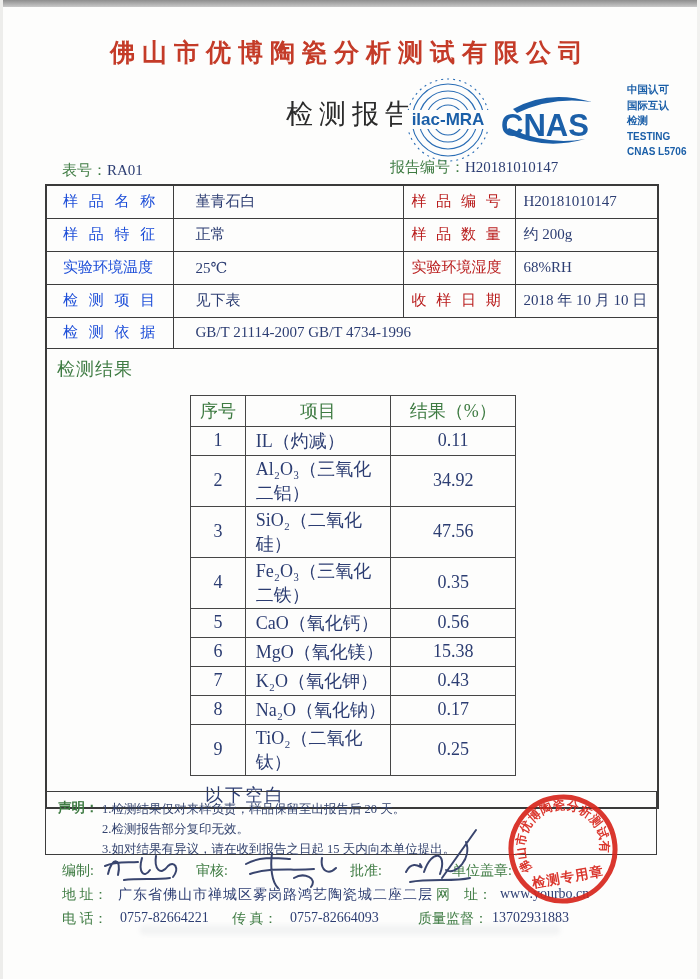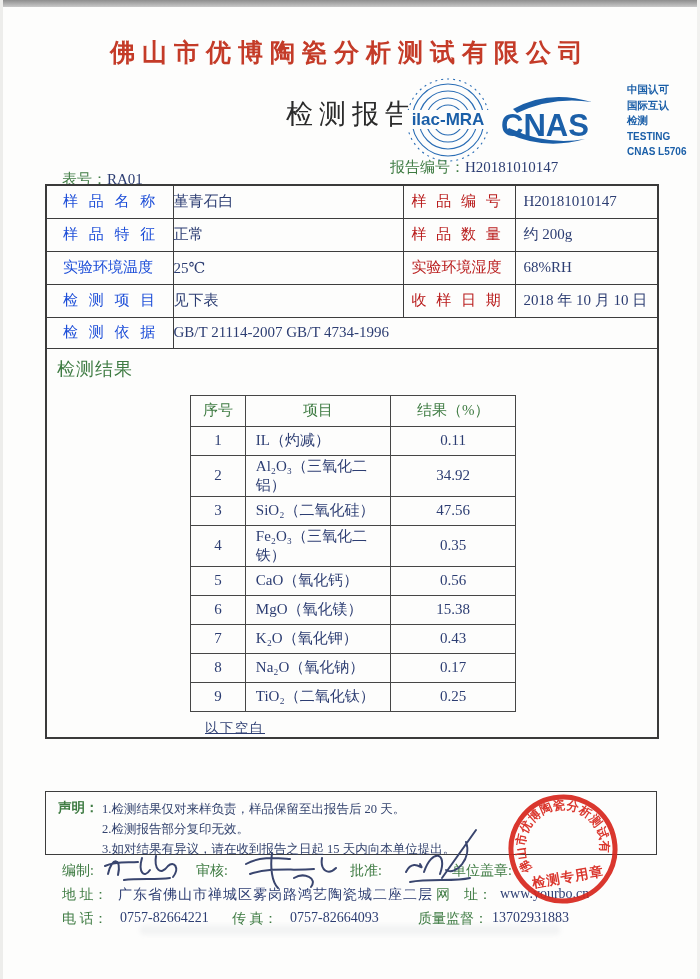--- a/index.html
+++ b/index.html
@@ -19,42 +19,42 @@
   .ilac-logo{position:absolute;left:402px;top:74px;}
   .cnas-logo{position:absolute;left:497px;top:88px;}
   .accred-text{position:absolute;left:601px;top:82px;color:#1b5fa8;
         font-family:"Liberation Sans","DejaVu Sans",sans-serif;font-size:10.5px;
         line-height:15.5px;font-weight:bold;white-space:nowrap;margin-left:26px;}
   .accred-text .en{font-weight:bold;font-size:10px;}
 
   .formno-row{position:absolute;top:158px;left:0;width:700px;font-size:15px;}
   .lab{color:#3e7b42;}
   .val{color:#2c3d72;}
-  .formno-left{position:absolute;left:62px;top:12px;}
+  .formno-left{position:absolute;left:62px;top:3px;}
   .formno-right{position:absolute;left:390px;top:0;}
 
   table.info{position:absolute;left:45px;top:184px;width:612px;border-collapse:collapse;
         table-layout:fixed;}
   table.info td{border:1.5px solid #3d3d3d;font-size:15px;vertical-align:middle;}
   table.info{border:2px solid #3a3a3a;}
   td.lbl{color:#1d4ed8;padding-left:16px;letter-spacing:1px;word-spacing:5px;white-space:nowrap;}
   td.lbl2{color:#b91c1c;padding-left:8px;letter-spacing:1px;word-spacing:4px;white-space:nowrap;}
-  td.vcell{color:#2c3d72;padding-left:0;margin-top:45px;}
+  td.vcell{color:#2c3d72;padding-left:22px;margin-top:45px;}
   td.vcell2{color:#2c3d72;padding-left:8px;}
   td.bigcell{vertical-align:top;padding:0;}
   .results-label{color:#3e7b42;font-size:18px;padding:8px 0 0 10px;letter-spacing:1px;}
 
   table.results{margin:14px 0 0 143px;width:326px;border-collapse:collapse;
         border:1.5px solid #464646;}
-  table.results td,table.results th{border:1.5px solid #464646;font-size:15px;
+  table.results td,table.results th{border:1.5px solid #464646;font-size:18px;
         font-weight:normal;}
   table.results th{color:#3e7b42;height:28px;text-align:center;}
   table.results td{color:#2c3d72;height:26px;text-align:center;}
   table.results td.item{text-align:left;padding-left:10px;margin-top:24px;}
-  .below-note{margin:7px 0 0 158px;font-size:13px;color:#2c3d72;letter-spacing:2px;text-decoration:underline;}
+  .below-note{margin:7px 0 0 158px;font-size:18px;color:#2c3d72;letter-spacing:2px;}
 
   .statement-box{position:absolute;left:45px;top:791px;width:612px;height:64px;
         border:1.5px solid #3d3d3d;box-sizing:border-box;}
   .statement-label{position:absolute;left:12px;top:7px;font-size:13.5px;font-weight:bold;
         color:#3e7b42;}
   .statement-lines{position:absolute;left:56px;top:7px;font-size:12.5px;line-height:20px;
         color:#33436e;white-space:nowrap;}
 
   .footer{position:absolute;left:0;top:0;width:700px;font-size:14px;}
   .f-item{position:absolute;white-space:nowrap;}

